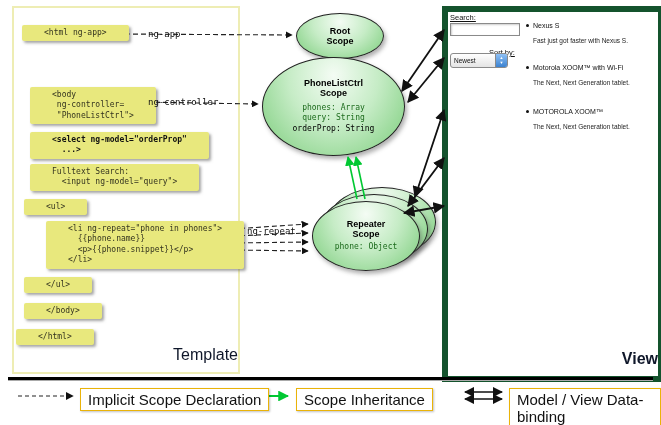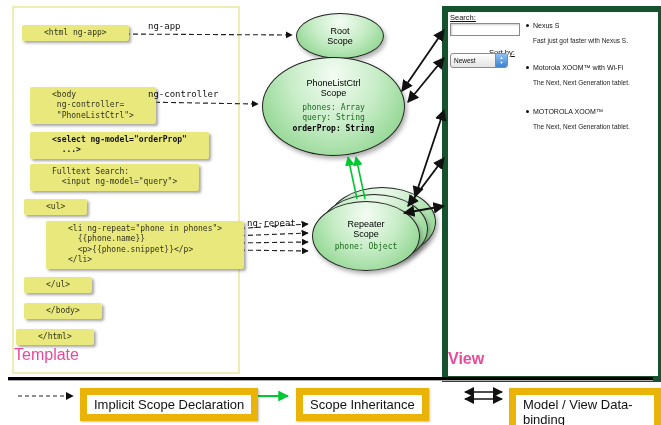--- a/index.html
+++ b/index.html
@@ -4,41 +4,41 @@
 <style>
   html,body{margin:0;padding:0;background:#fff;}
   #stage{position:relative;width:661px;height:425px;background:#fff;overflow:hidden;
          font-family:"Liberation Sans",sans-serif;}
 
   
   .col{position:absolute;top:6px;height:364px;background:#fff;z-index:1;}
   #col-template{left:12px;width:224px;border:2px solid #eeedb4;}
   #col-model{left:243px;width:193px;border:2px solid #b5e8b5;}
   #col-view{left:442px;width:210px;border:6px solid #14532d;font-weight:bold;}
-  .col-label{position:absolute;bottom:8px;width:100%;text-align:left;font-size:16px;color:#ec4899;}
+  .col-label{position:absolute;bottom:8px;width:100%;text-align:right;font-size:16px;color:#0f172a;}
 
   
   .codebox{position:absolute;z-index:5;background:#e8e87d;color:#33331f;
     font-family:"DejaVu Sans Mono",monospace;font-size:8px;line-height:1.3;
     padding:3px 22px;white-space:pre;border-radius:2px;
     box-shadow:2px 2px 3px rgba(90,90,90,.55);}
   .codebox.bold{font-weight:bold;color:#111;}
 
   
   .ellipse{position:absolute;z-index:2;border:1px solid #222;border-radius:50%;
     background:radial-gradient(ellipse at 50% 18%, #f4fcf4 0%, #c6ecc6 45%, #79cc79 100%);
     box-shadow:2px 3px 4px rgba(80,80,80,.45);
     display:flex;flex-direction:column;align-items:center;justify-content:center;text-align:center;}
-  .scope-title{font-size:9px;color:#000;white-space:pre-line;line-height:1.15;}
+  .scope-title{font-size:9px;color:#000;white-space:pre-line;line-height:1.15;font-weight:bold;}
   .scope-prop{font-family:"DejaVu Sans Mono",monospace;font-size:8px;color:#1d6b1d;line-height:1.35;}
-  .scope-prop.bold{font-weight:bold;color:#000;}
+  .scope-prop.bold{font-weight:normal;color:#000;}
 
   
   .arrow-label{position:absolute;z-index:6;font-family:"DejaVu Sans Mono",monospace;
-    font-size:9px;color:#111;background:transparent;}
+    font-size:9px;color:#111;background:transparent;margin-top:8px;}
 
   
   .view-small-label{position:absolute;z-index:3;font-size:7.5px;color:#111;text-decoration:underline;}
   #search-input{position:absolute;z-index:3;left:450px;top:23px;width:64px;height:11px;
     border:1px solid #8a8a8a;background:#fff;box-shadow:inset 1px 1px 2px rgba(0,0,0,.2);
     font-size:7px;padding:0 2px;}
   #sort-select{position:absolute;z-index:3;left:450px;top:53px;width:56px;height:13px;
     border:1px solid #8a8a8a;border-radius:3px;background:linear-gradient(#ffffff,#e4e4e4);
     display:flex;align-items:center;font-size:6.5px;color:#111;}
   #sort-select .sel-text{flex:1;padding-left:3px;overflow:hidden;white-space:nowrap;}
@@ -46,22 +46,22 @@
     background:linear-gradient(#8ec0f5,#3b82d0);color:#fff;font-size:4px;line-height:1.1;
     display:flex;flex-direction:column;align-items:center;justify-content:center;}
   .view-item{position:absolute;z-index:3;left:526px;width:124px;}
   .view-item .title-row{display:flex;align-items:flex-start;gap:4px;font-size:7px;color:#111;}
   .bullet{width:3px;height:3px;border-radius:50%;background:#111;margin-top:2px;flex:0 0 auto;}
   .view-item .desc{font-size:6.5px;color:#222;margin-top:8px;margin-left:7px;}
 
   
   #divider{position:absolute;left:8px;top:377px;width:645px;height:3px;background:#000;
     box-shadow:0 1px 0 #aaa;z-index:6;}
-  .legendbox{position:absolute;top:388px;z-index:6;background:#fff;border:7px solid #eab308;
-    font-size:13px;color:#111;padding:2px 7px;box-shadow:1px 1px 2px rgba(0,0,0,.25);}
+  .legendbox{position:absolute;top:388px;z-index:6;background:#fff;border:1px solid #eab308;
+    font-size:15px;color:#111;padding:2px 7px;box-shadow:1px 1px 2px rgba(0,0,0,.25);}
 
   
   #arrows{position:absolute;left:0;top:0;z-index:4;pointer-events:none;}
 </style>
 </head>
 <body>
 
 <div id="stage">
 
   <div class="col" id="col-template">

